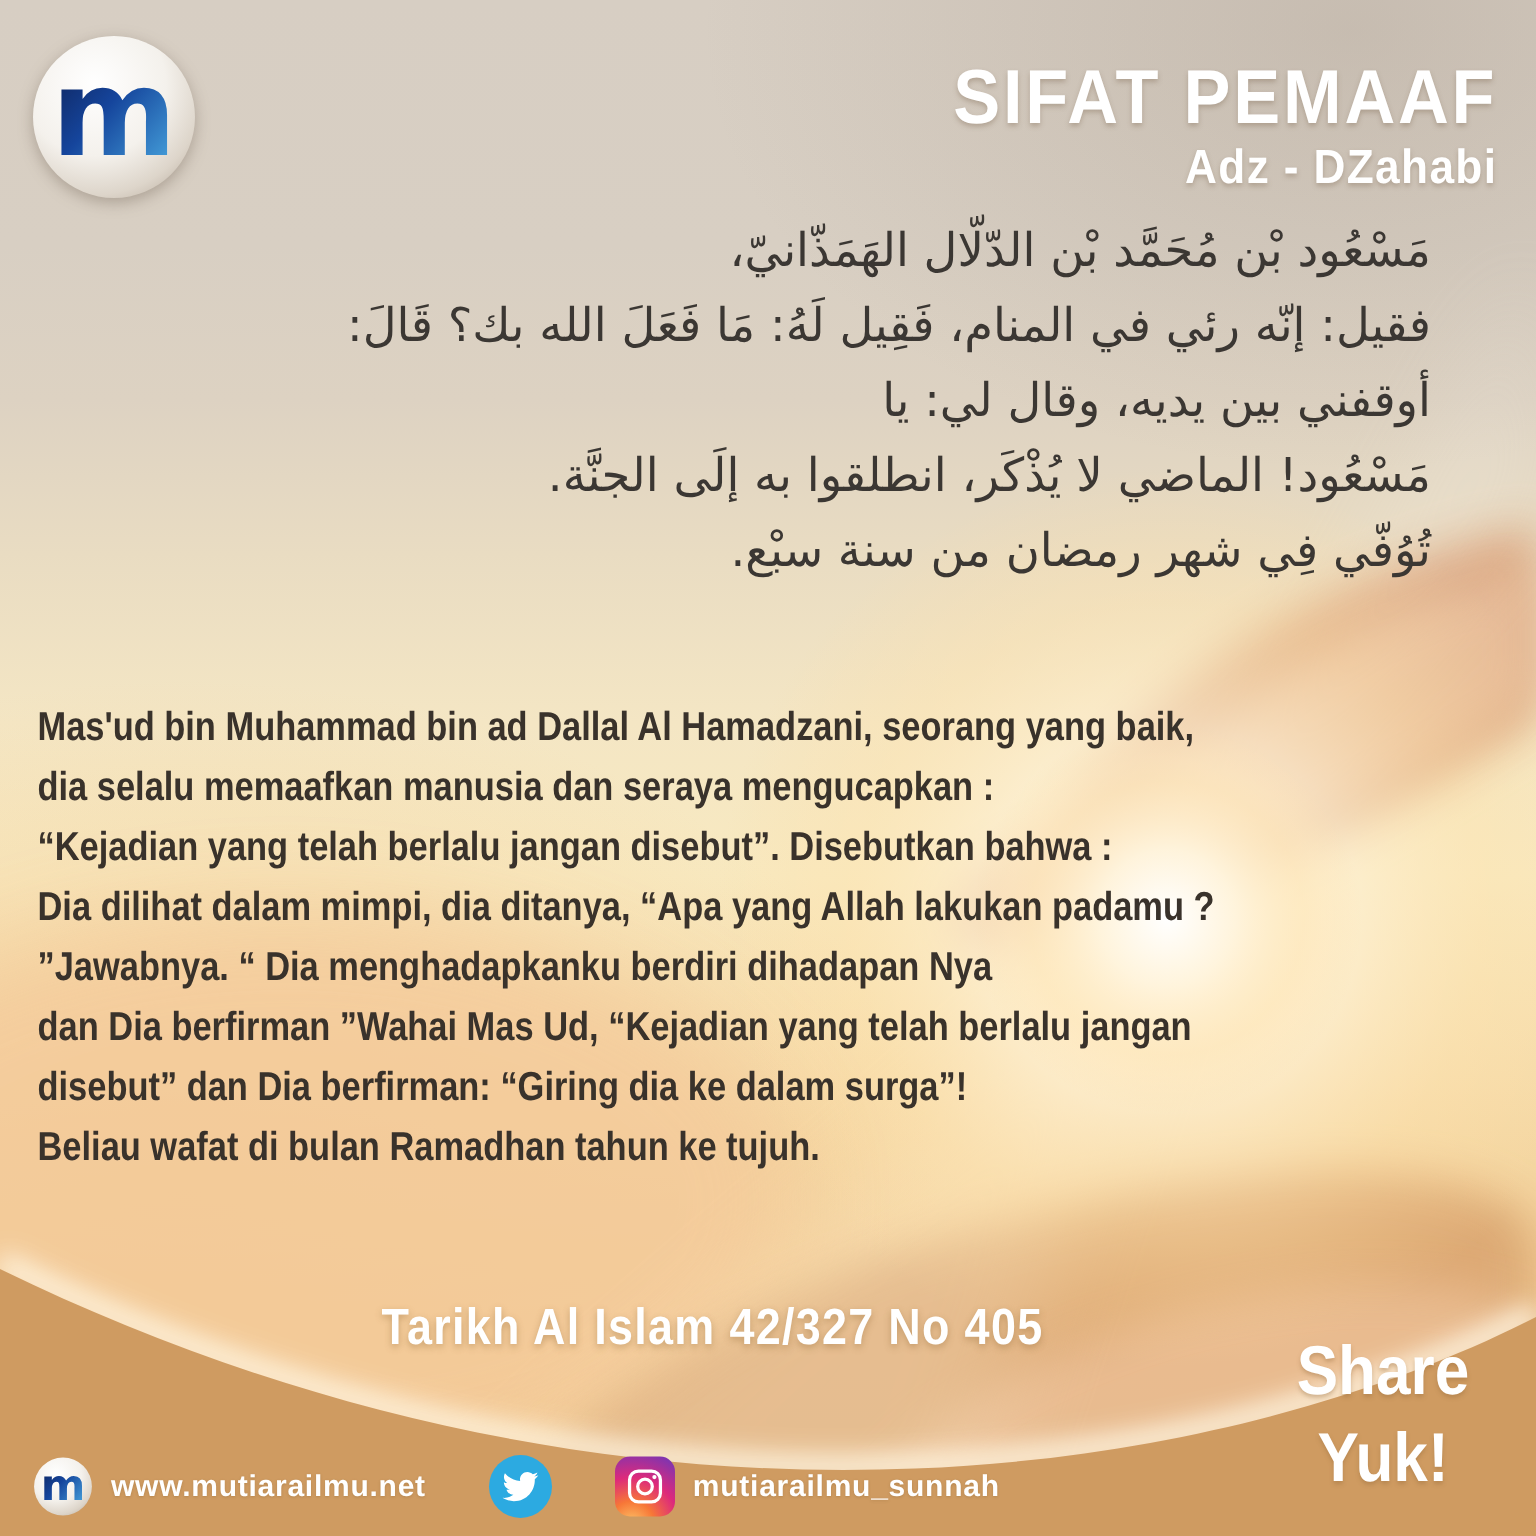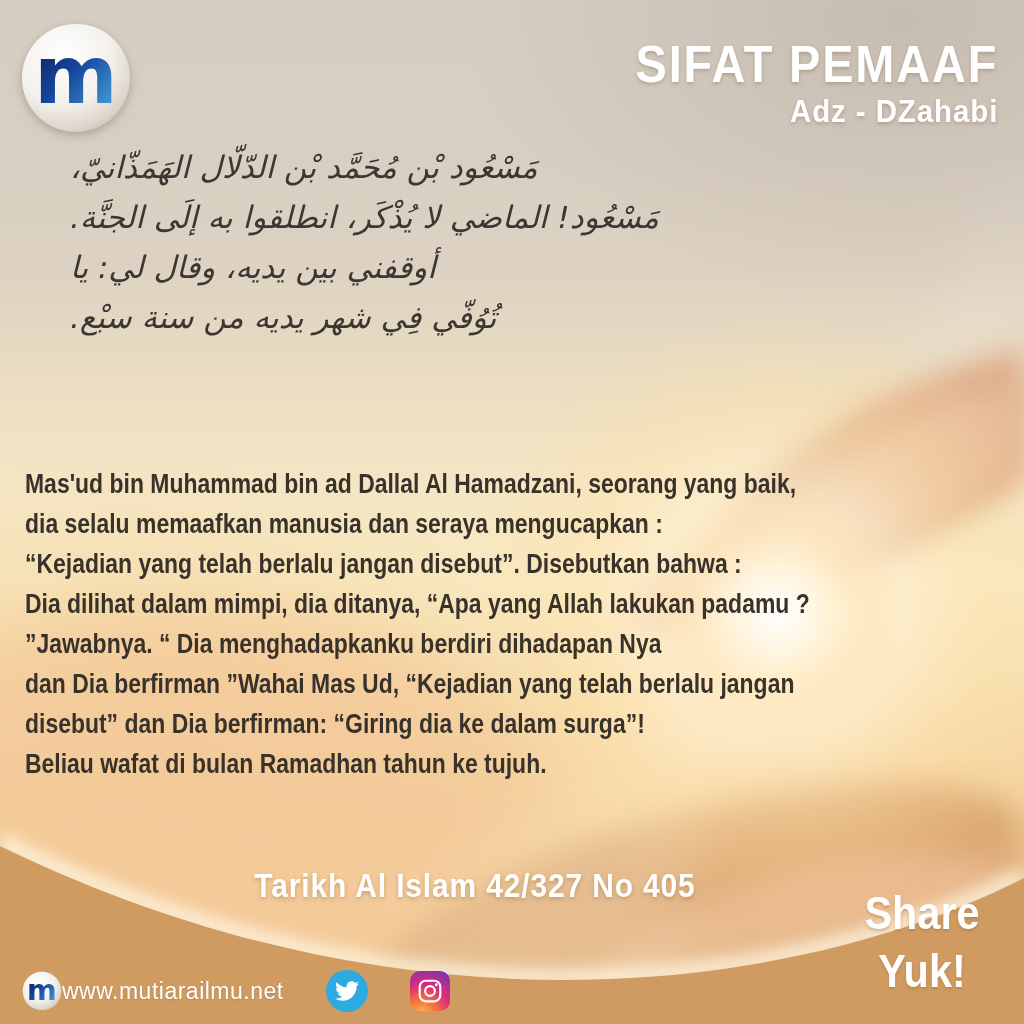--- a/index.html
+++ b/index.html
@@ -19,22 +19,22 @@
   .logo-small{ width:40px; height:40px; flex:0 0 auto; }
 
   
   .heading{ position:absolute; top:38px; right:26px; text-align:right; color:#ffffff;
     transform:scaleX(.92); transform-origin:right top;
     text-shadow:0 2px 4px rgba(120,98,75,.35); }
   .heading h1{ font-size:51px; line-height:54px; font-weight:bold; letter-spacing:2px; }
   .heading h2{ font-size:32px; line-height:38px; font-weight:bold; letter-spacing:1px; }
 
   
-  .arabic{ position:absolute; left:70px; right:70px; top:142px; text-align:left;
-    direction:rtl; font-family:"DejaVu Sans", sans-serif; color:#3b3733;font-style:italic; }
+  .arabic{ position:absolute; left:70px; right:70px; top:142px; text-align:right;
+    direction:rtl; font-family:"DejaVu Sans", sans-serif; color:#3b3733; }
   .arabic .aline{ font-size:31px; line-height:50px; white-space:nowrap; }
 
   
   .translation{ position:absolute; left:25px; top:464px; color:#39322b;
     transform:scaleX(.85); transform-origin:left top; }
   .translation .tline{ font-size:27px; line-height:40px; font-weight:bold; white-space:nowrap; }
 
   
   .citation{ position:absolute; left:0; top:866px; width:950px; text-align:center;
     color:#ffffff; font-size:34px; font-weight:bold; letter-spacing:1px;
@@ -42,21 +42,21 @@
     text-shadow:0 2px 5px rgba(150,110,60,.45); }
 
   
   .share{ position:absolute; right:12px; top:884px; width:180px; text-align:center;
     color:#ffffff; font-weight:bold; font-size:46px; line-height:58px;
     transform:scaleX(.9); transform-origin:center top;
     text-shadow:0 2px 3px rgba(140,100,55,.35); }
 
   
   .footer{ position:absolute; left:22px; bottom:12px; display:flex; align-items:center; color:#ffffff; }
-  .footer .label{ font-size:23px; font-weight:normal; letter-spacing:.5px; 
+  .footer .label{ font-size:20px; font-weight:bold; letter-spacing:.5px; margin-left:12px;
     text-shadow:0 1px 2px rgba(120,85,40,.3); }
   .gap{ width:42px; flex:0 0 auto; }
   .tw-icon{ width:42px; height:42px; border-radius:50%; background:#2caae1;
     display:flex; align-items:center; justify-content:center; flex:0 0 auto; }
   .ig-icon{ width:40px; height:40px; border-radius:10px; flex:0 0 auto;
     background:radial-gradient(circle at 28% 112%, #fdc468 0%, #f77737 28%, #dd2a7b 58%, #8134af 92%);
     display:flex; align-items:center; justify-content:center; }
 </style>
 </head>
 <body>
@@ -119,23 +119,24 @@
     <text x="56" y="81" text-anchor="middle" font-size="80" font-weight="bold" font-family="DejaVu Sans, sans-serif" fill="url(#mg)">m</text>
   </svg>
 
   <div class="heading">
     <h1>SIFAT PEMAAF</h1>
     <h2>Adz - DZahabi</h2>
   </div>
 
   <div class="arabic" dir="rtl">
     <div class="aline">مَسْعُود بْن مُحَمَّد بْن الدّلّال الهَمَذّانيّ،</div>
+    <div class="aline">فقيل: إنّه رئي في المنام، فَقِيل لَهُ: مَا فَعَلَ الله بك؟ قَالَ:</div>
+    <div class="aline">أوقفني بين يديه، وقال لي: يا</div>
     <div class="aline">مَسْعُود! الماضي لا يُذْكَر، انطلقوا به إلَى الجنَّة.</div>
-    <div class="aline">أوقفني بين يديه، وقال لي: يا</div>
-    <div class="aline">تُوُفّي فِي شهر يديه من سنة سبْع.</div>
+    <div class="aline">تُوُفّي فِي شهر رمضان من سنة سبْع.</div>
   </div>
 
   <div class="translation">
     <div class="tline">Mas'ud bin Muhammad bin ad Dallal Al Hamadzani, seorang yang baik,</div>
     <div class="tline">dia selalu memaafkan manusia dan seraya mengucapkan :</div>
     <div class="tline">“Kejadian yang telah berlalu jangan disebut”. Disebutkan bahwa :</div>
     <div class="tline">Dia dilihat dalam mimpi, dia ditanya, “Apa yang Allah lakukan padamu ?</div>
     <div class="tline">”Jawabnya. “ Dia menghadapkanku berdiri dihadapan Nya</div>
     <div class="tline">dan Dia berfirman ”Wahai Mas Ud, “Kejadian yang telah berlalu jangan</div>
     <div class="tline">disebut” dan Dia berfirman: “Giring dia ke dalam surga”!</div>
@@ -177,15 +178,16 @@
     </span>
 
     <span class="gap"></span>
     <span class="ig-icon">
       <svg width="26" height="26" viewBox="0 0 24 24" fill="none" stroke="#ffffff" stroke-width="2">
         <rect x="2.5" y="2.5" width="19" height="19" rx="5.5"></rect>
         <circle cx="12" cy="12" r="4.5"></circle>
         <circle cx="17.8" cy="6.2" r="1.3" fill="#ffffff" stroke="none"></circle>
       </svg>
     </span>
+    <span class="label">mutiarailmu_sunnah</span>
   </div>
 
 </div>
 
 </body></html>

